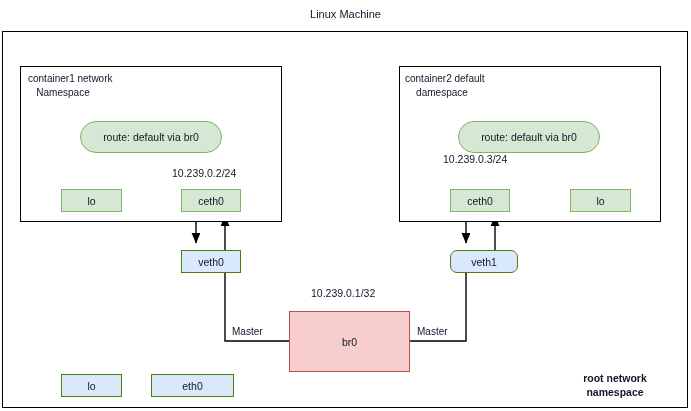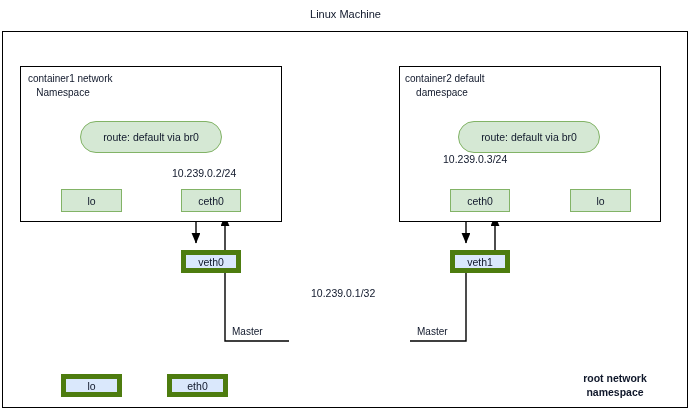--- a/index.html
+++ b/index.html
@@ -55,21 +55,21 @@
     justify-content: center;
     font-size: 10.5px;
     line-height: 12px;
   }
   .node.green {
     background: #d5e8d4;
     border: 1px solid #82b366;
   }
   .node.blue {
     background: #dae8fc;
-    border: 5px solid #4d7c0f;
+    border: 1px solid #4d7c0f;
   }
   .node.pink {
     background: #f8cecc;
     border: 1px solid #b85450;
   }
   .route-box {
     border-radius: 16px;
     text-align: right;
   }
   .ip-label {
@@ -149,28 +149,29 @@
   <div class="node green route-box" style="left:458px; top:121px; width:142px; height:32px;">route: default via br0</div>
 
   <div class="ip-label" style="left:443px; top:153px;">10.239.0.3/24</div>
 
   <div class="node green" style="left:450px; top:189px; width:60px; height:23px;">ceth0</div>
 
   <div class="node green" style="left:570px; top:189px; width:61px; height:23px;">lo</div>
 
   <div class="node blue" style="left:181px; top:250px; width:60px; height:23px;">veth0</div>
 
-  <div class="node blue" style="left:450px; top:250px; width:60px; height:23px;">veth1</div>
+  <div class="node blue" style="left:450px; top:250px; width:68px; height:23px;border-radius:7px;">veth1</div>
 
   <div class="node blue" style="left:61px; top:374px; width:61px; height:23px;">lo</div>
 
-  <div class="node blue" style="left:151px; top:374px; width:61px; height:23px;margin-left:16px;">eth0</div>
+  <div class="node blue" style="left:151px; top:374px; width:83px; height:23px;">eth0</div>
 
   <div class="ip-label" style="left:311px; top:287px;">10.239.0.1/32</div>
 
+  <div class="node pink" style="left:289px; top:311px; width:121px; height:61px;">br0</div>
 
   <div class="edge-label" style="left:231px; top:325px;">Master</div>
 
   <div class="edge-label" style="left:416px; top:325px;">Master</div>
 
   <div class="corner-label" style="left: 560px; top: 371px; width: 110px; white-space: pre;">root network
 namespace</div>
 
 </div>
 

